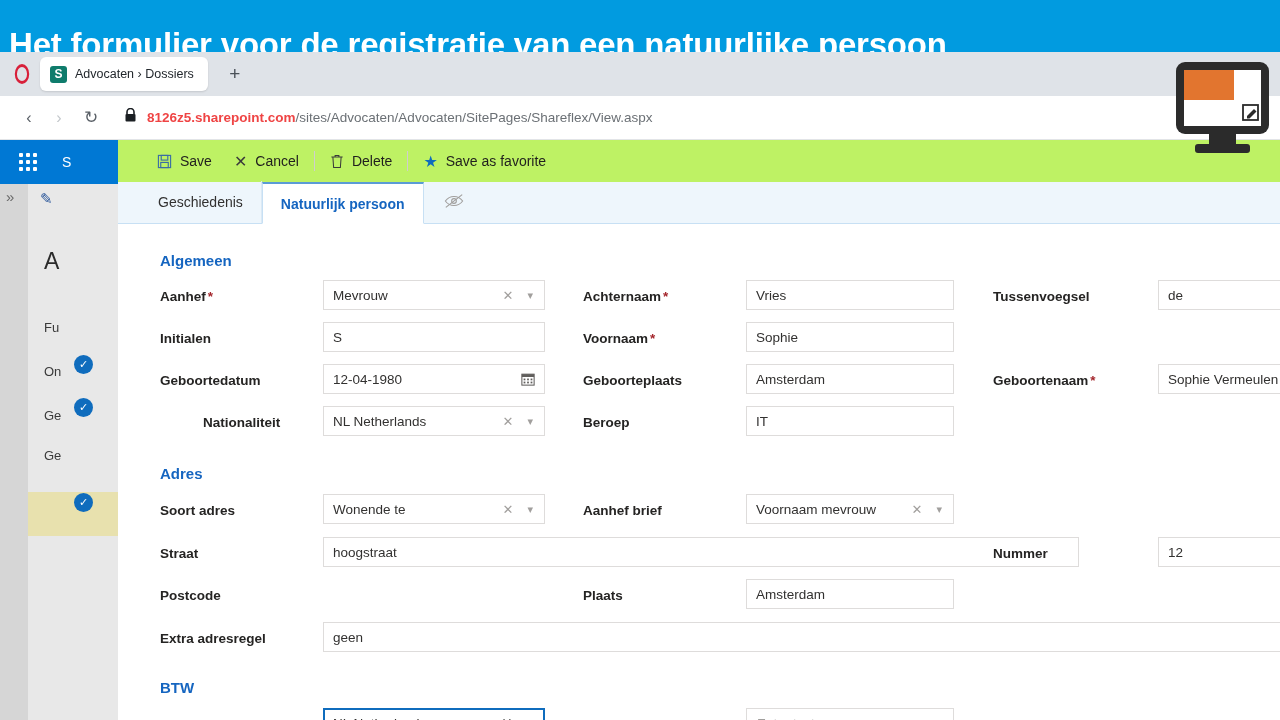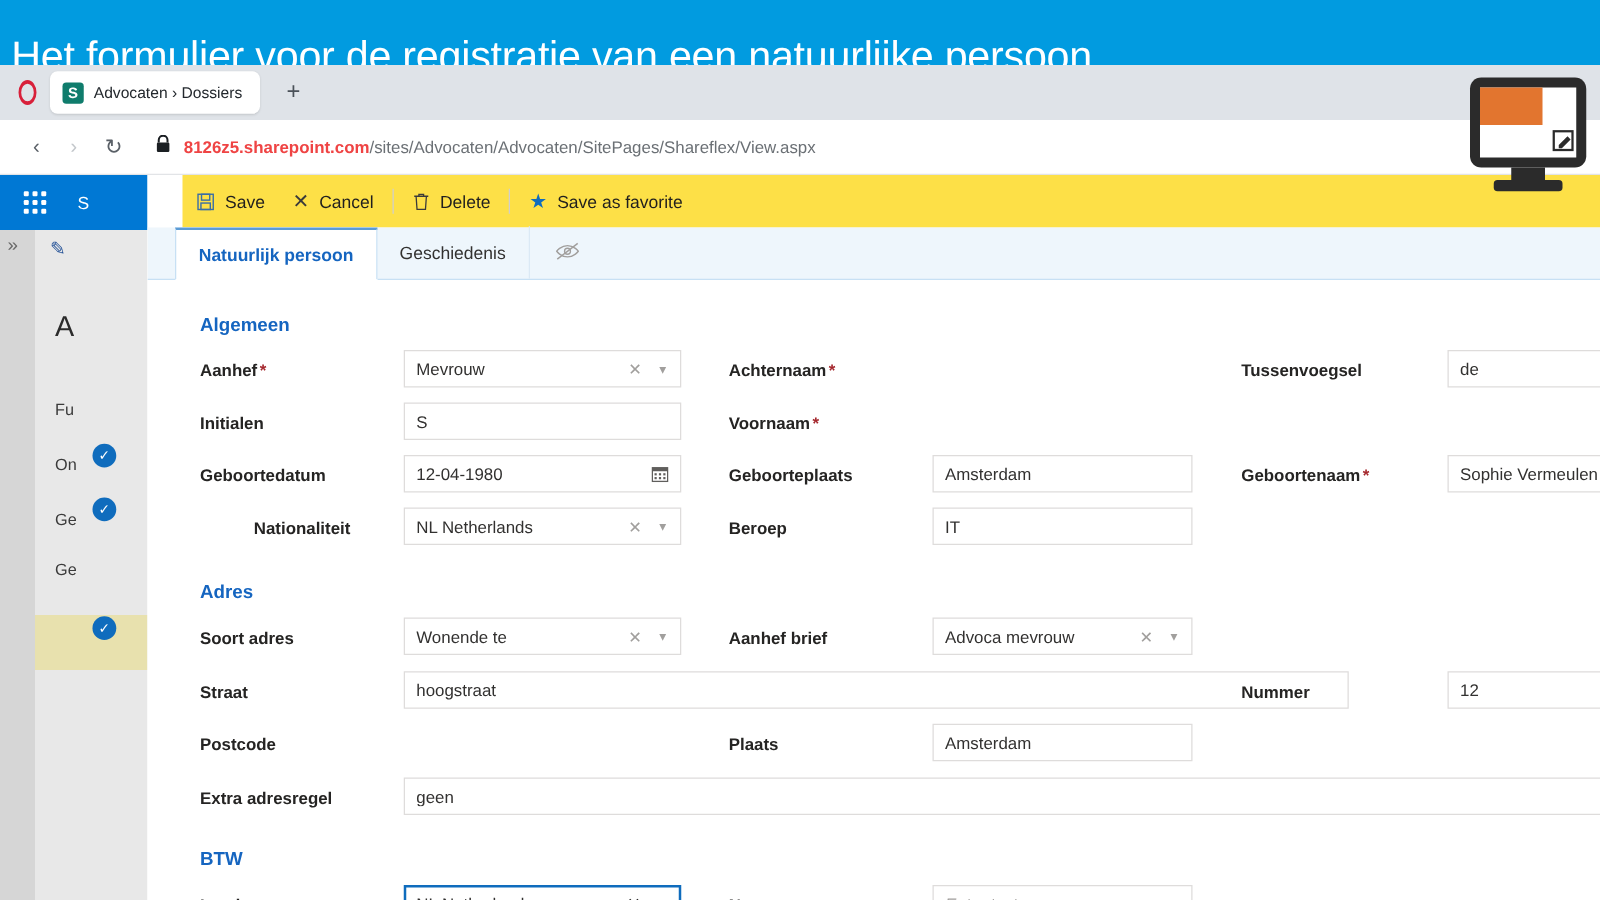--- a/index.html
+++ b/index.html
@@ -13,21 +13,21 @@
   
   .banner {
     position: absolute; top: 0; left: 0;
     width: 1280px; height: 52px;
     background: #019be0;
     display: flex; align-items: center;
   }
   .banner-text {
     color: #ffffff;
     font-size: 33px;
-    font-weight: 400;
+    font-weight: 700;
     letter-spacing: -0.2px;
     padding-left: 9px;
     white-space: nowrap;
     margin-top: 37px;
   }
 
   
   .browser {
     position: absolute; top: 52px; left: 0;
     width: 1280px; height: 668px;
@@ -172,24 +172,24 @@
 
   
   .dialog {
     position: absolute; top: 0; left: 118px;
     width: 1162px; height: 580px;
     background: #ffffff;
     overflow: hidden;
   }
   .cmdbar {
     height: 42px;
-    background: #fde047;
-    display: flex; align-items: center;
+    background: #bef264;
+    display: flex; align-items: center;
+    padding-left: 28px;
     gap: 0;
-    margin-left: 28px;
   }
   .cmd {
     display: flex; align-items: center;
     height: 42px;
     padding: 0 11px;
     font-size: 14px; color: #201f1e;
     white-space: nowrap;
   }
   .cmd .gl {
     margin-right: 8px;
@@ -381,25 +381,25 @@
           <span>Delete</span>
         </div>
         <div class="cmd-sep"></div>
         <div class="cmd">
           <span class="gl star">★</span>
           <span>Save as favorite</span>
         </div>
       </div>
 
       <div class="tabs">
+        <div class="tab">
+          <span>Geschiedenis</span>
+        </div>
         <div class="tab active">
           <span>Natuurlijk persoon</span>
-        </div>
-        <div class="tab">
-          <span>Geschiedenis</span>
         </div>
         <div class="tab iconic">
           <span>
             <svg width="20" height="16" viewBox="0 0 22 16">
               <path d="M1.5 8s3.6-5 9.5-5 9.5 5 9.5 5-3.6 5-9.5 5S1.5 8 1.5 8z" fill="none" stroke="#a19f9d" stroke-width="1.2"></path>
               <circle cx="11" cy="8" r="2.6" fill="none" stroke="#a19f9d" stroke-width="1.2"></circle>
               <path d="M2 15L20 1" stroke="#a19f9d" stroke-width="1.3"></path>
             </svg>
           </span>
         </div>
@@ -410,32 +410,38 @@
         <div class="section-title" style="left:42px; top:28px;">Algemeen</div>
 
         <div class="flabel" style="left:42px; top:65px;"><span>Aanhef</span><span class="req">*</span></div>
         <div class="fld" style="left:205px; top:56px; width:222px;">
           <span class="val">Mevrouw</span>
           <span class="clearx">✕</span>
           <span class="caret">▾</span>
         </div>
 
         <div class="flabel" style="left:465px; top:65px;"><span>Achternaam</span><span class="req">*</span></div>
+        <div class="fld" style="left:628px; top:56px; width:208px;">
+          <span class="val">Vries</span>
+        </div>
 
         <div class="flabel" style="left:875px; top:65px;text-align:right;">Tussenvoegsel</div>
         <div class="fld" style="left:1040px; top:56px; width:210px;">
           <span class="val">de</span>
         </div>
 
         <div class="flabel" style="left:42px; top:107px;">Initialen</div>
         <div class="fld" style="left:205px; top:98px; width:222px;">
           <span class="val">S</span>
         </div>
 
         <div class="flabel" style="left:465px; top:107px;"><span>Voornaam</span><span class="req">*</span></div>
+        <div class="fld" style="left:628px; top:98px; width:208px;">
+          <span class="val">Sophie</span>
+        </div>
 
         <div class="flabel" style="left:42px; top:149px;">Geboortedatum</div>
         <div class="fld" style="left:205px; top:140px; width:222px;">
           <span class="val">12-04-1980</span>
           <span class="cal">
             <svg width="14" height="14" viewBox="0 0 16 16">
               <rect x="1" y="2.5" width="14" height="12.5" fill="none" stroke="#605e5c" stroke-width="1.2"></rect>
               <rect x="1" y="2.5" width="14" height="3.2" fill="#605e5c"></rect>
               <g fill="#605e5c">
                   <rect x="3" y="7.5" width="2" height="2"></rect>
@@ -475,21 +481,21 @@
 
         <div class="flabel" style="left:42px; top:279px;">Soort adres</div>
         <div class="fld" style="left:205px; top:270px; width:222px;">
           <span class="val">Wonende te</span>
           <span class="clearx">✕</span>
           <span class="caret">▾</span>
         </div>
 
         <div class="flabel" style="left:465px; top:279px;">Aanhef brief</div>
         <div class="fld" style="left:628px; top:270px; width:208px;">
-          <span class="val">Advoca mevrouw</span>
+          <span class="val">Voornaam mevrouw</span>
           <span class="clearx">✕</span>
           <span class="caret">▾</span>
         </div>
 
         <div class="flabel" style="left:42px; top:322px;">Straat</div>
         <div class="fld" style="left:205px; top:313px; width:756px;">
           <span class="val">hoogstraat</span>
         </div>
 
         <div class="flabel" style="left:875px; top:322px;">Nummer</div>

